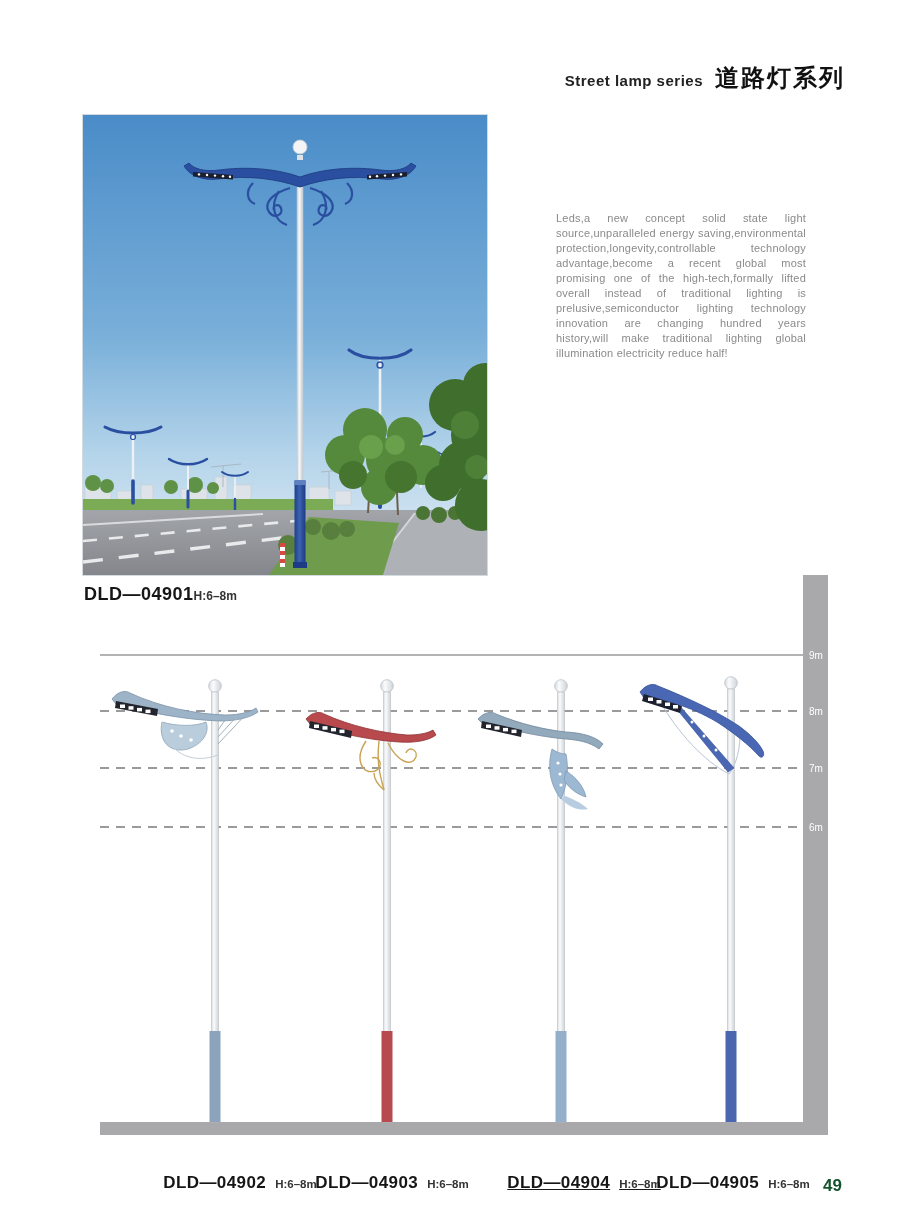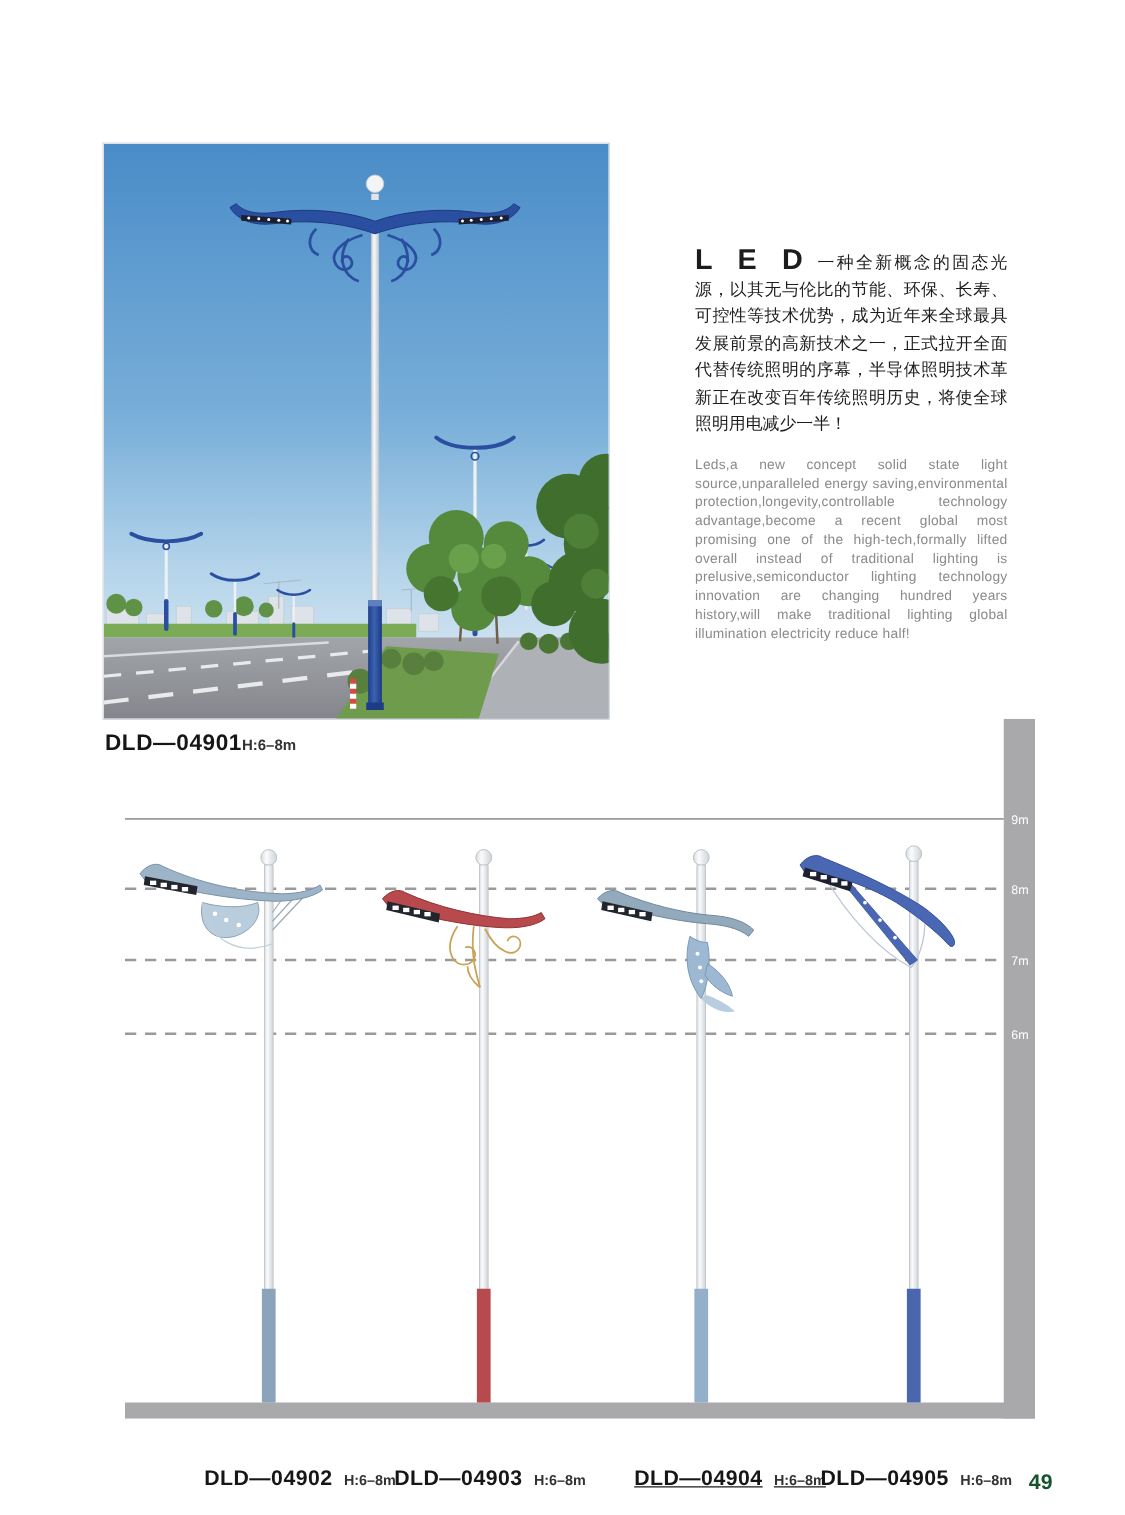--- a/index.html
+++ b/index.html
@@ -29,20 +29,24 @@
   .plabel .h{font-size:11.5px;font-weight:600;color:#333;margin-left:9px;}
   .pl1{left:240px;} .pl2{left:392px;} .pl3{left:584px;text-decoration:underline;} .pl4{left:733px;}
   
   .pnum{position:absolute;right:58px;top:1176px;font-size:17px;font-weight:bold;color:#14532d;}
 </style>
 </head>
 <body>
 
 <div class="page">
 
+  <div class="hdr">
+    <span class="hdr-en">Street lamp series</span>
+    <span class="hdr-zh">道路灯系列</span>
+  </div>
 
   <div class="photo">
     <svg width="404" height="460" viewBox="0 0 404 460">
       <defs>
         <linearGradient id="sky" x1="0" y1="0" x2="0" y2="1">
           <stop offset="0" stop-color="#4a8cc8"></stop>
             <stop offset="0.55" stop-color="#79afd9"></stop>
           <stop offset="0.85" stop-color="#b4d4ea"></stop>
             <stop offset="1" stop-color="#cde1f0"></stop>
         </linearGradient>
@@ -224,21 +228,20 @@
       </g>
     </svg>
   </div>
 
   <div class="cap">
     <span class="cap-model">DLD—04901</span>
     <span class="cap-h">H:6–8m</span>
   </div>
 
   <div class="desc">
-    <p class="zh"><span class="led">L E D</span><span>一种全新概念的固态光源，以其无与伦比的节能、环保、长寿、可控性等技术优势，成为近年来全球最具发展前景的高新技术之一，正式拉开全面代替传统照明的序幕，半导体照明技术革新正在改变百年传统照明历史，将使全球照明用电减少一半！</span></p>
     <p class="en">Leds,a new concept solid state light source,unparalleled energy saving,environmental protection,longevity,controllable technology advantage,become a recent global most promising one of the high-tech,formally lifted overall instead of traditional lighting is prelusive,semiconductor lighting technology innovation are changing hundred years history,will make traditional lighting global illumination electricity reduce half!</p>
   </div>
 
   <div class="diagram">
     <svg width="730" height="560" viewBox="0 0 730 560">
       <defs>
         <linearGradient id="poleG" x1="0" y1="0" x2="1" y2="0">
           <stop offset="0" stop-color="#d9dde0"></stop>
             <stop offset="0.35" stop-color="#fafbfc"></stop>
             <stop offset="1" stop-color="#cfd4d8"></stop>

